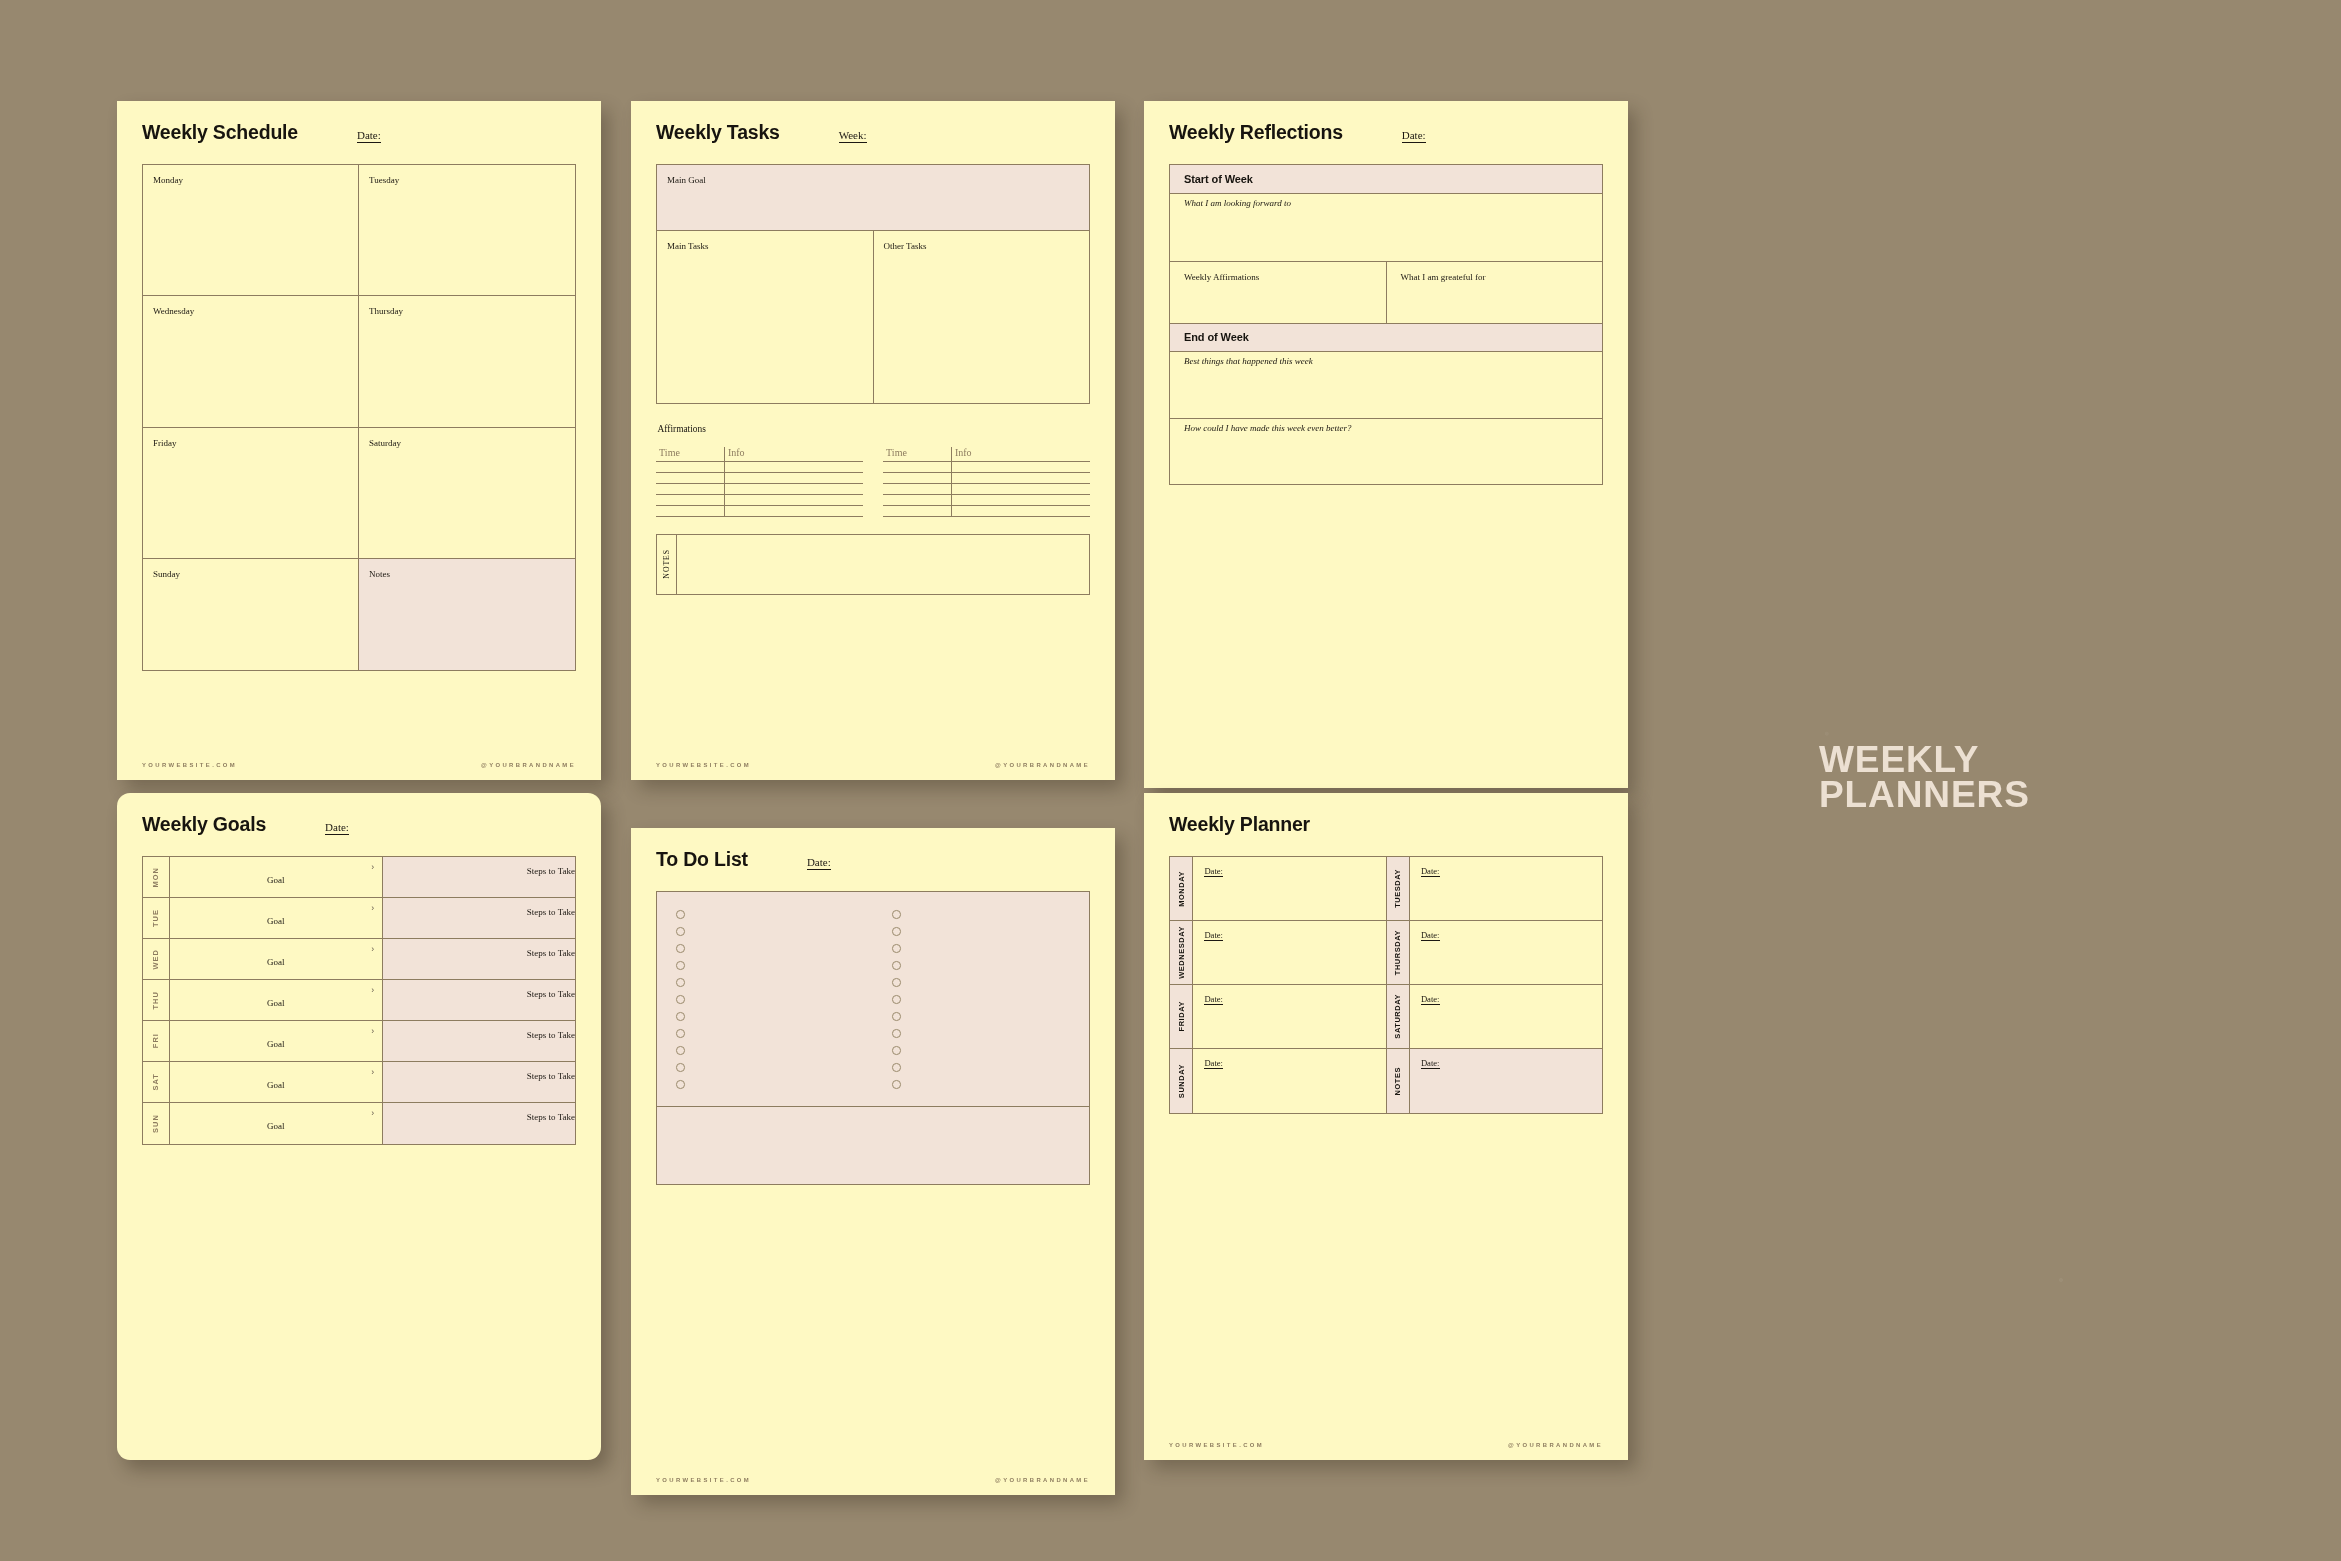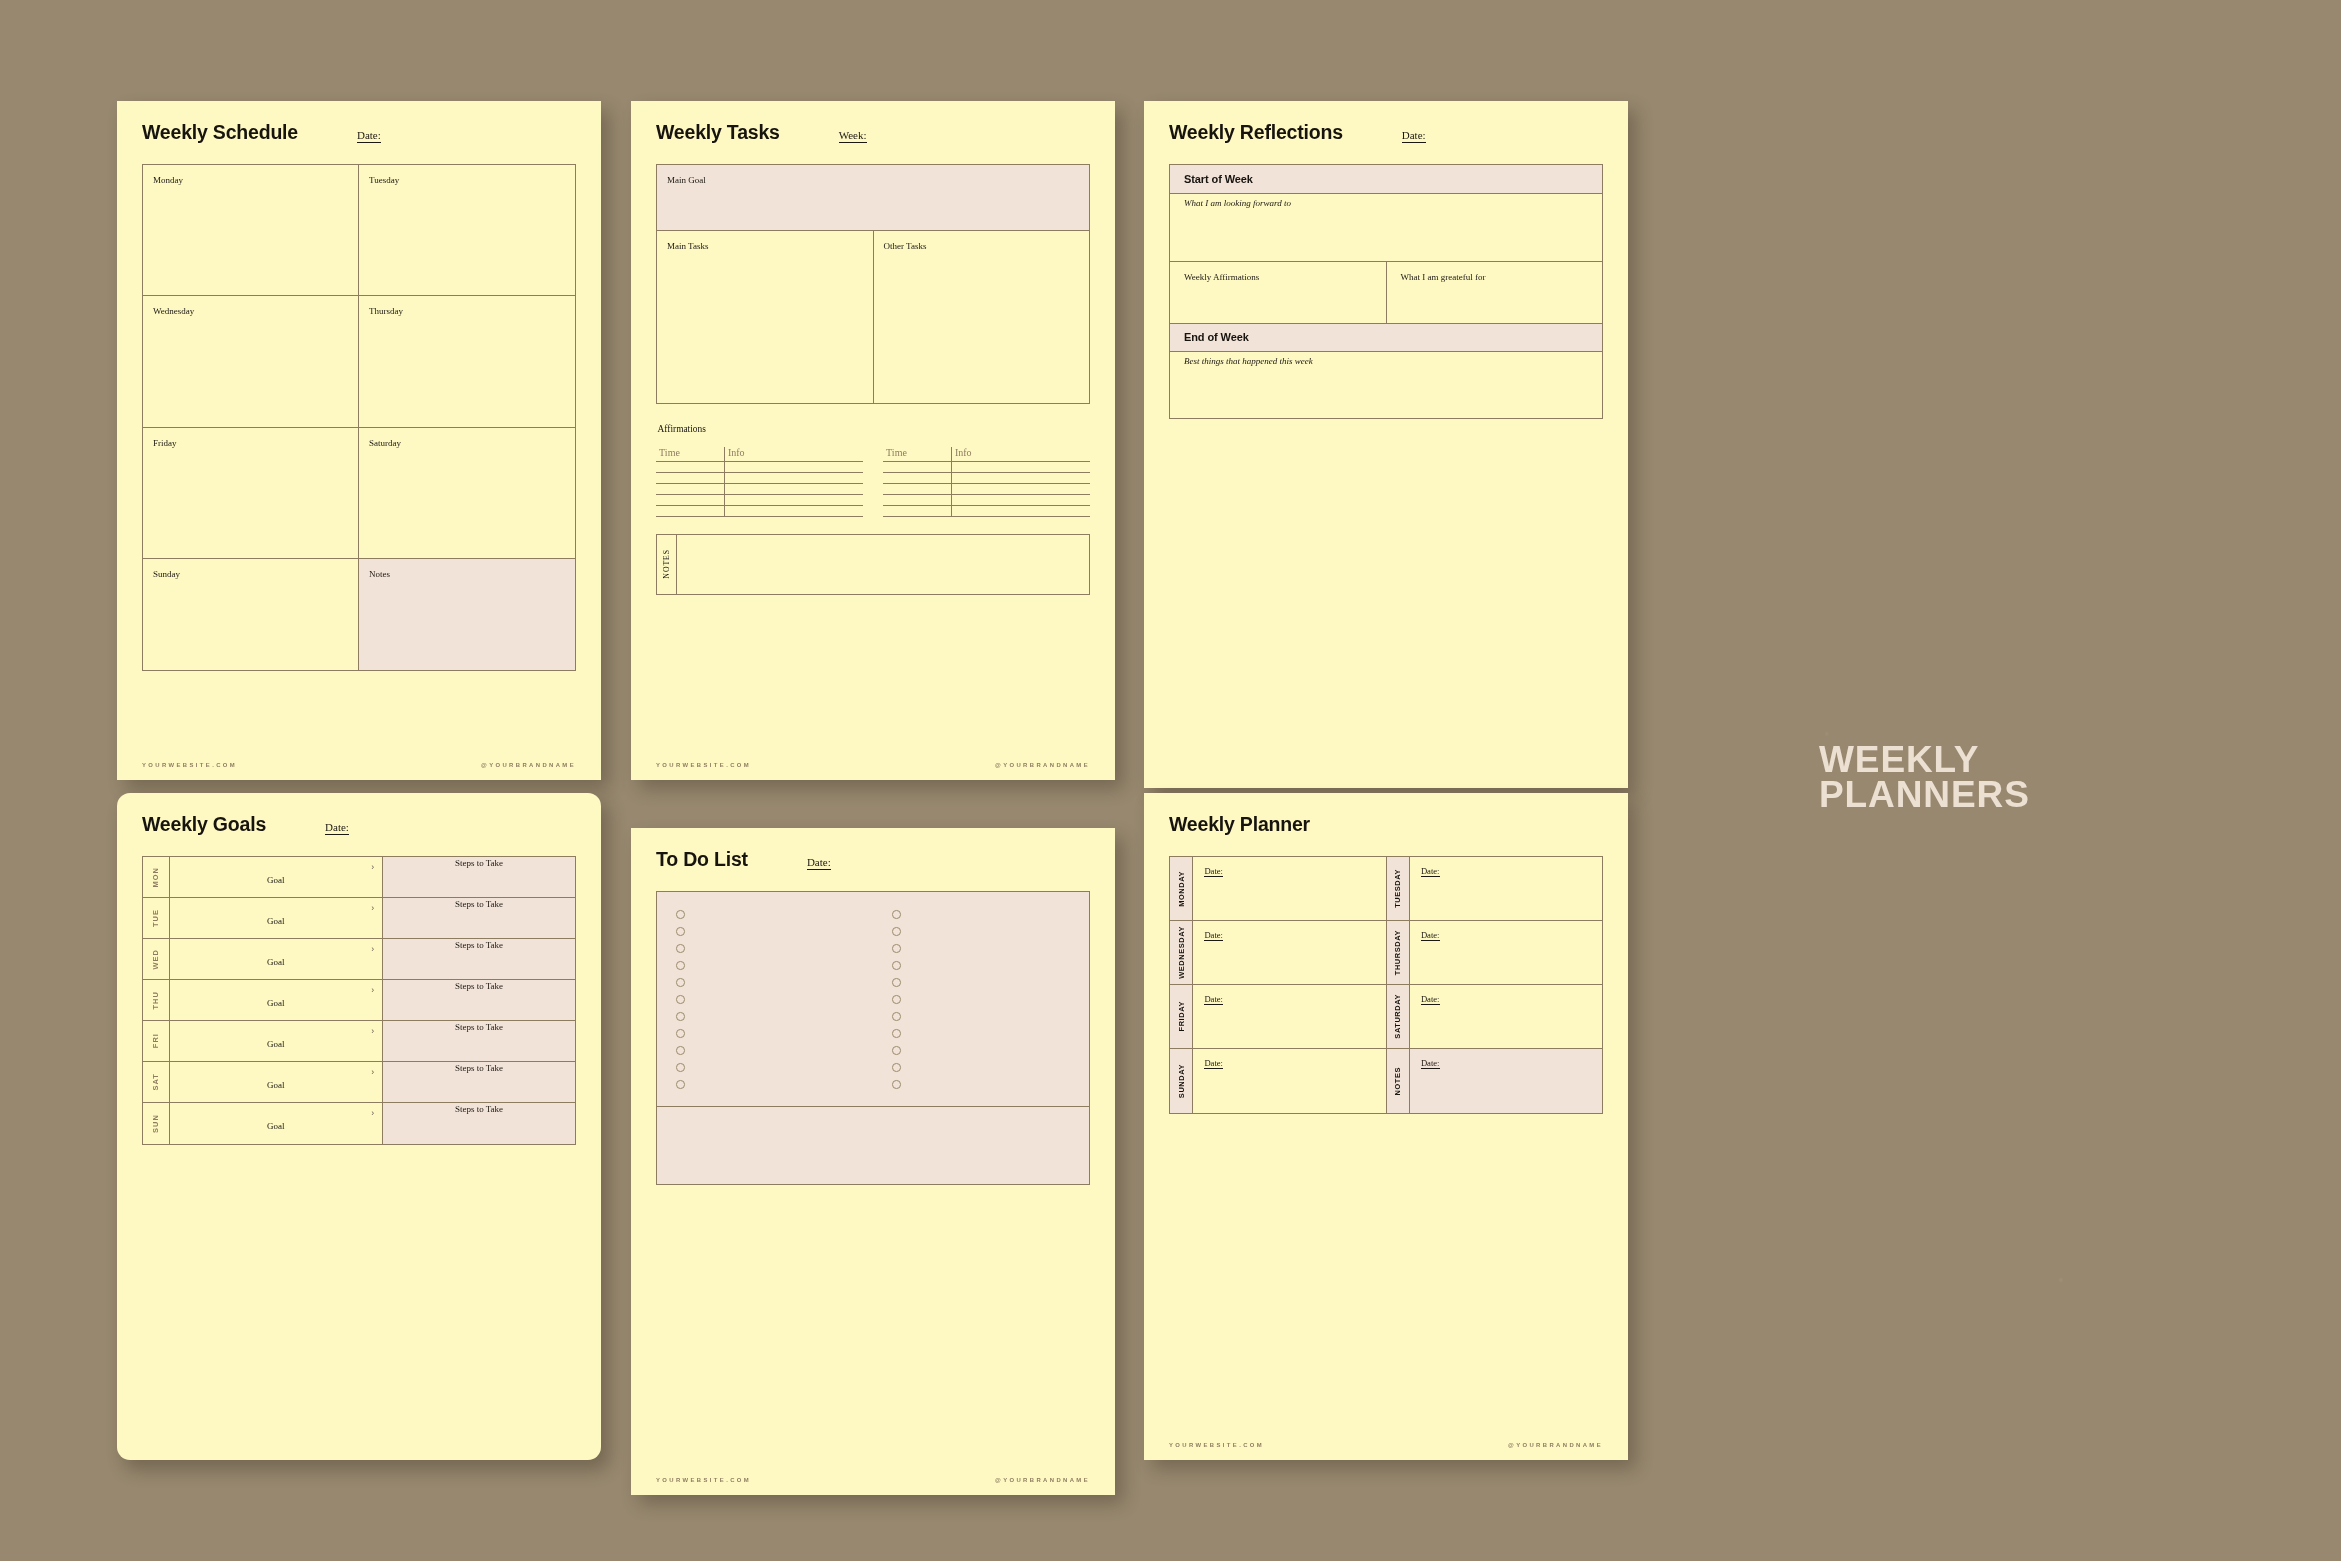--- a/index.html
+++ b/index.html
@@ -170,21 +170,21 @@
     font-size: 7.4px; font-weight: bold; letter-spacing: 1.1px; color: #8d7c5f;
   }
   .gmid {
     flex: 1.55; border-right: 1.2px solid #8d7c5f;
     display: flex; align-items: center; justify-content: center;
     padding-top: 5.5px; position: relative;
   }
   .gchev { position: absolute; right: 7.8px; top: 4.7px; font-size: 8.6px; color: #5c5348; }
   .gright {
     flex: 1.4; background: #f2e3d8;
-    display: flex; align-items: flex-start; justify-content: center; padding-top: 1px;
+    display: flex; align-items: flex-start; justify-content: flex-end; padding-top: 9px;
   }
 
   
   #card-todo { left: 631px; top: 828px; width: 484px; height: 667px; }
   .todo-box { border: 1.2px solid #8d7c5f; background: #f2e3d8; }
   .todo-cols { display: flex; padding: 14px 0 12.5px 0; }
   .todo-col { flex: 1; padding-left: 19px; }
   .todo-item { height: 17px; display: flex; align-items: center; }
   .circ {
     width: 8.6px; height: 8.6px; border: 1px solid #9a8a6c; border-radius: 50%;
@@ -365,20 +365,23 @@
         <span class="lbl">Weekly Affirmations</span>
       </div>
       <div>
         <span class="lbl">What I am greateful for</span>
       </div>
     </div>
     <div class="refl-head refl-sep">End of Week</div>
     <div class="refl-area" style="height:66px">
       <span class="lbl">Best things that happened this week</span>
     </div>
+    <div class="refl-area refl-sep" style="height:66px">
+      <span class="lbl">How could I have made this week even better?</span>
+    </div>
   </div>
 </div>
 
 <div class="card" id="card-goals">
   <div class="card-head">
     <div class="card-title">Weekly Goals</div>
     <div class="head-field">Date:</div>
   </div>
   <div class="goals-tbl" id="goals-tbl">
       <div class="goals-row">

